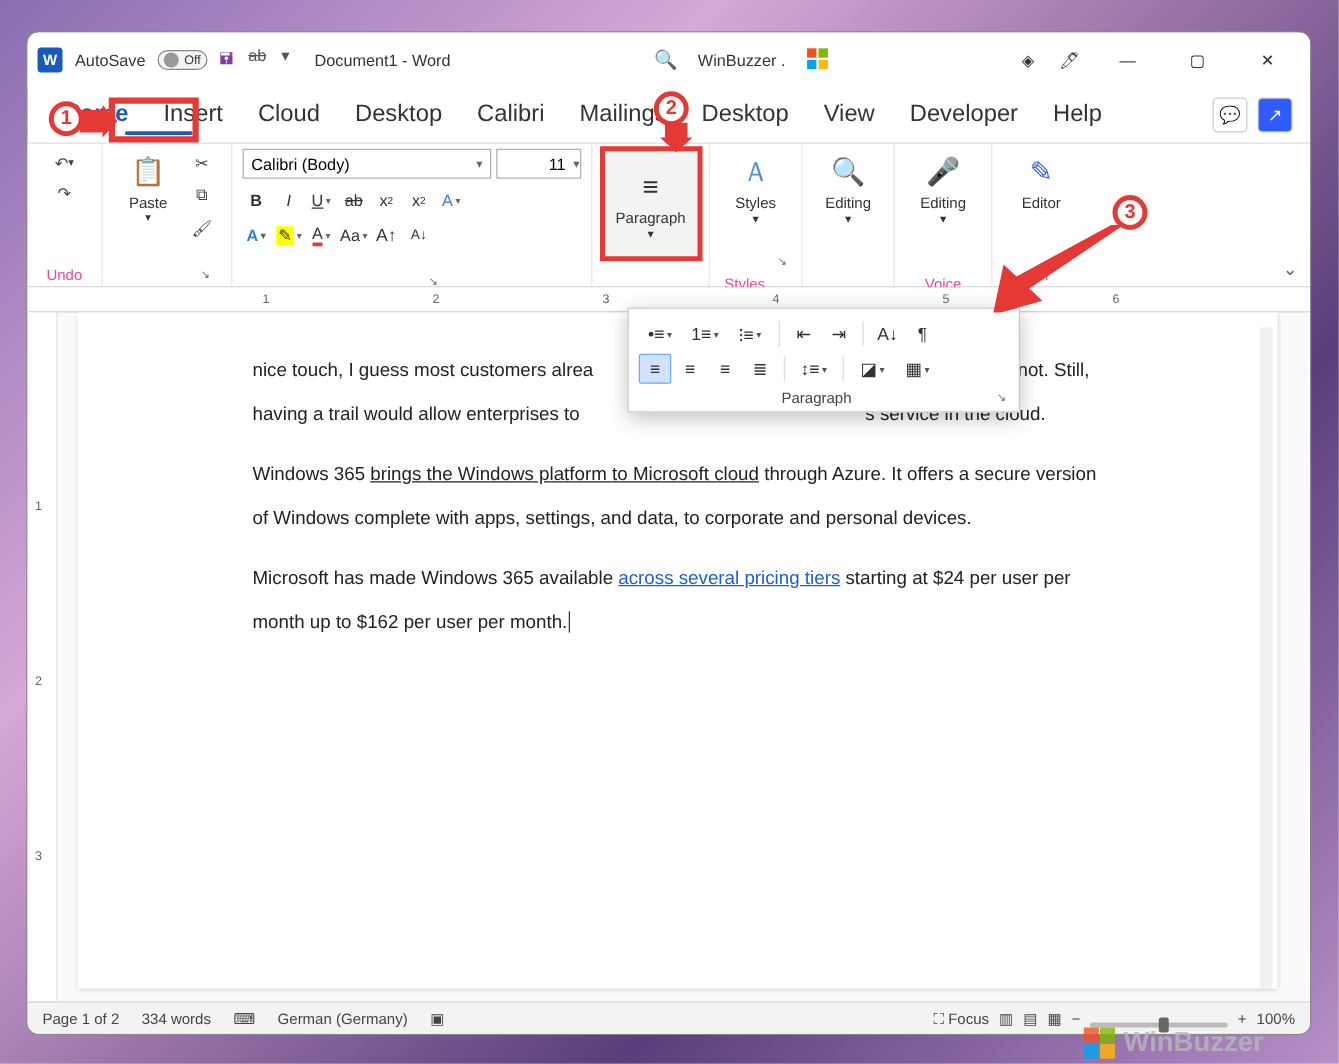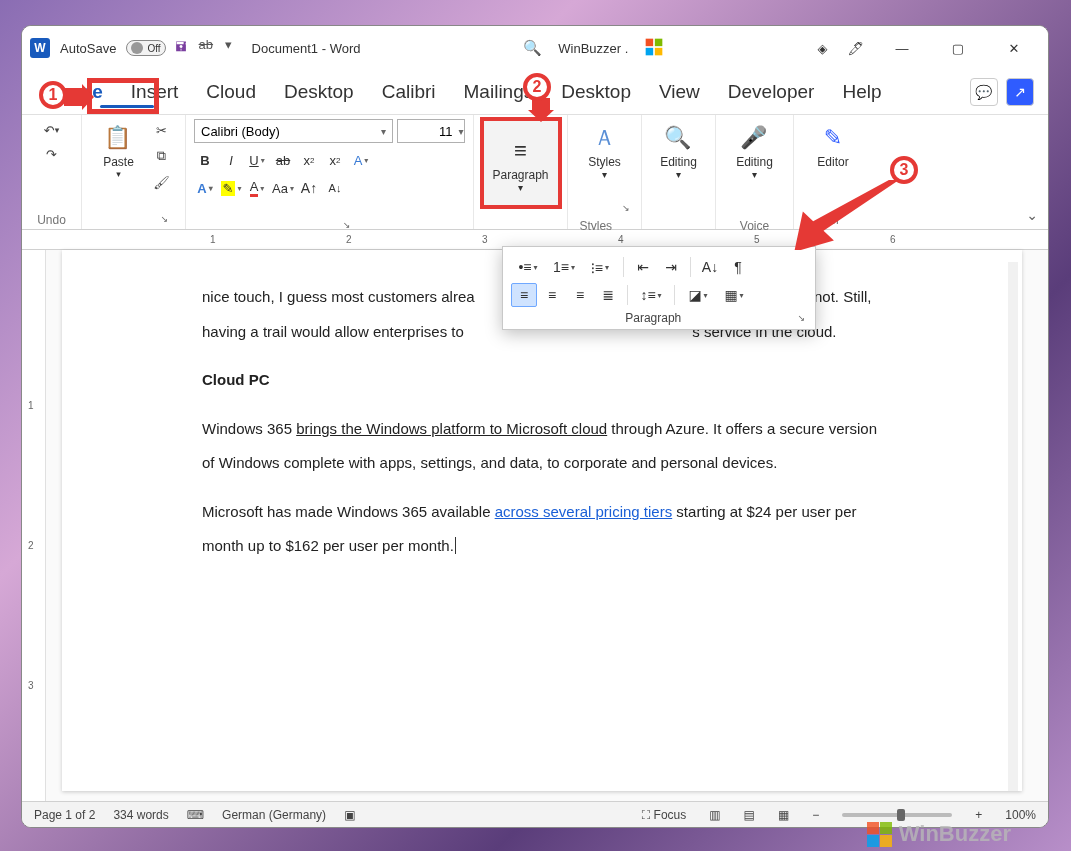--- a/index.html
+++ b/index.html
@@ -110,21 +110,21 @@
   }
   .ribbon-group {
     display:flex;
     flex-direction:column;
     padding:4px 8px 2px 8px;
     border-right:1px solid #e8e8e8;
     align-items:center;
     justify-content:space-between;
   }
   .ribbon-group .body { display:flex; gap:6px; align-items:flex-start; flex:1; }
-  .ribbon-label { font-size:12px; color:#737373; padding-top:2px;margin-top:35px; }
+  .ribbon-label { font-size:12px; color:#ec4899; padding-top:2px;margin-top:35px; }
   .dlg-launcher { font-size:9px; color:#666; margin-left:4px; }
   .group-footer { display:flex; align-items:center; justify-content:center; gap:6px; width:100%; }
   
   .big-btn {
     display:flex;flex-direction:column;align-items:center;
     font-size:12px;color:#333;padding:2px 6px;
     min-width:50px;
   }
   .big-btn .ic { height:34px; display:flex;align-items:center;justify-content:center; font-size:22px;}
   .small-btn { width:24px;height:22px;display:flex;align-items:center;justify-content:center;font-size:13px;color:#444;}
@@ -223,21 +223,21 @@
     height:26px;
     background:#f3f3f3;
     border-top:1px solid #d0d0d0;
     display:flex;
     align-items:center;
     padding:0 12px;
     font-size:12px;
     color:#444;
     gap:18px;
   }
-  .status-right { margin-left:auto; display:flex;align-items:center;gap:23px;}
+  .status-right { margin-left:auto; display:flex;align-items:flex-end;gap:8px;}
   .zoom-slider { width:110px;height:4px;background:#bbb;border-radius:2px;position:relative;}
   .zoom-slider .thumb{position:absolute;left:50%;top:-4px;width:8px;height:12px;background:#666;border-radius:2px;}
   
   
   .marker {
     position:absolute;
     width:28px;height:28px;
     border:4px solid #e53935;
     border-radius:50%;
     background:#fff;
@@ -490,21 +490,20 @@
       <span class="vt" style="top:430px;">3</span>
     </div>
     <div class="page">
       <p>
         <span>nice touch, I guess most customers alrea</span>
         <span style="visibility:hidden;">XXXXXXXXXXXXXXXXXXXXXXXXXX</span>
         <span>product of not. Still, having a trail would allow enterprises to </span>
         <span style="visibility:hidden;">XXXXXXXXXXXXXXXXXXXXXX</span>
         <span>s service in the cloud.</span>
       </p>
-      <p><b>Cloud PC</b></p>
       <p>
         <span>Windows 365 </span><span class="ulink">brings the Windows platform to Microsoft cloud</span><span> through Azure. It offers a secure version of Windows complete with apps, settings, and data, to corporate and personal devices.</span>
       </p>
       <p>
         <span>Microsoft has made Windows 365 available </span><a href="#">across several pricing tiers</a><span> starting at $24 per user per month up to $162 per user per month.</span><span class="cursor-caret"></span>
       </p>
     </div>
     <div class="scrollbar"></div>
   </div>
 

